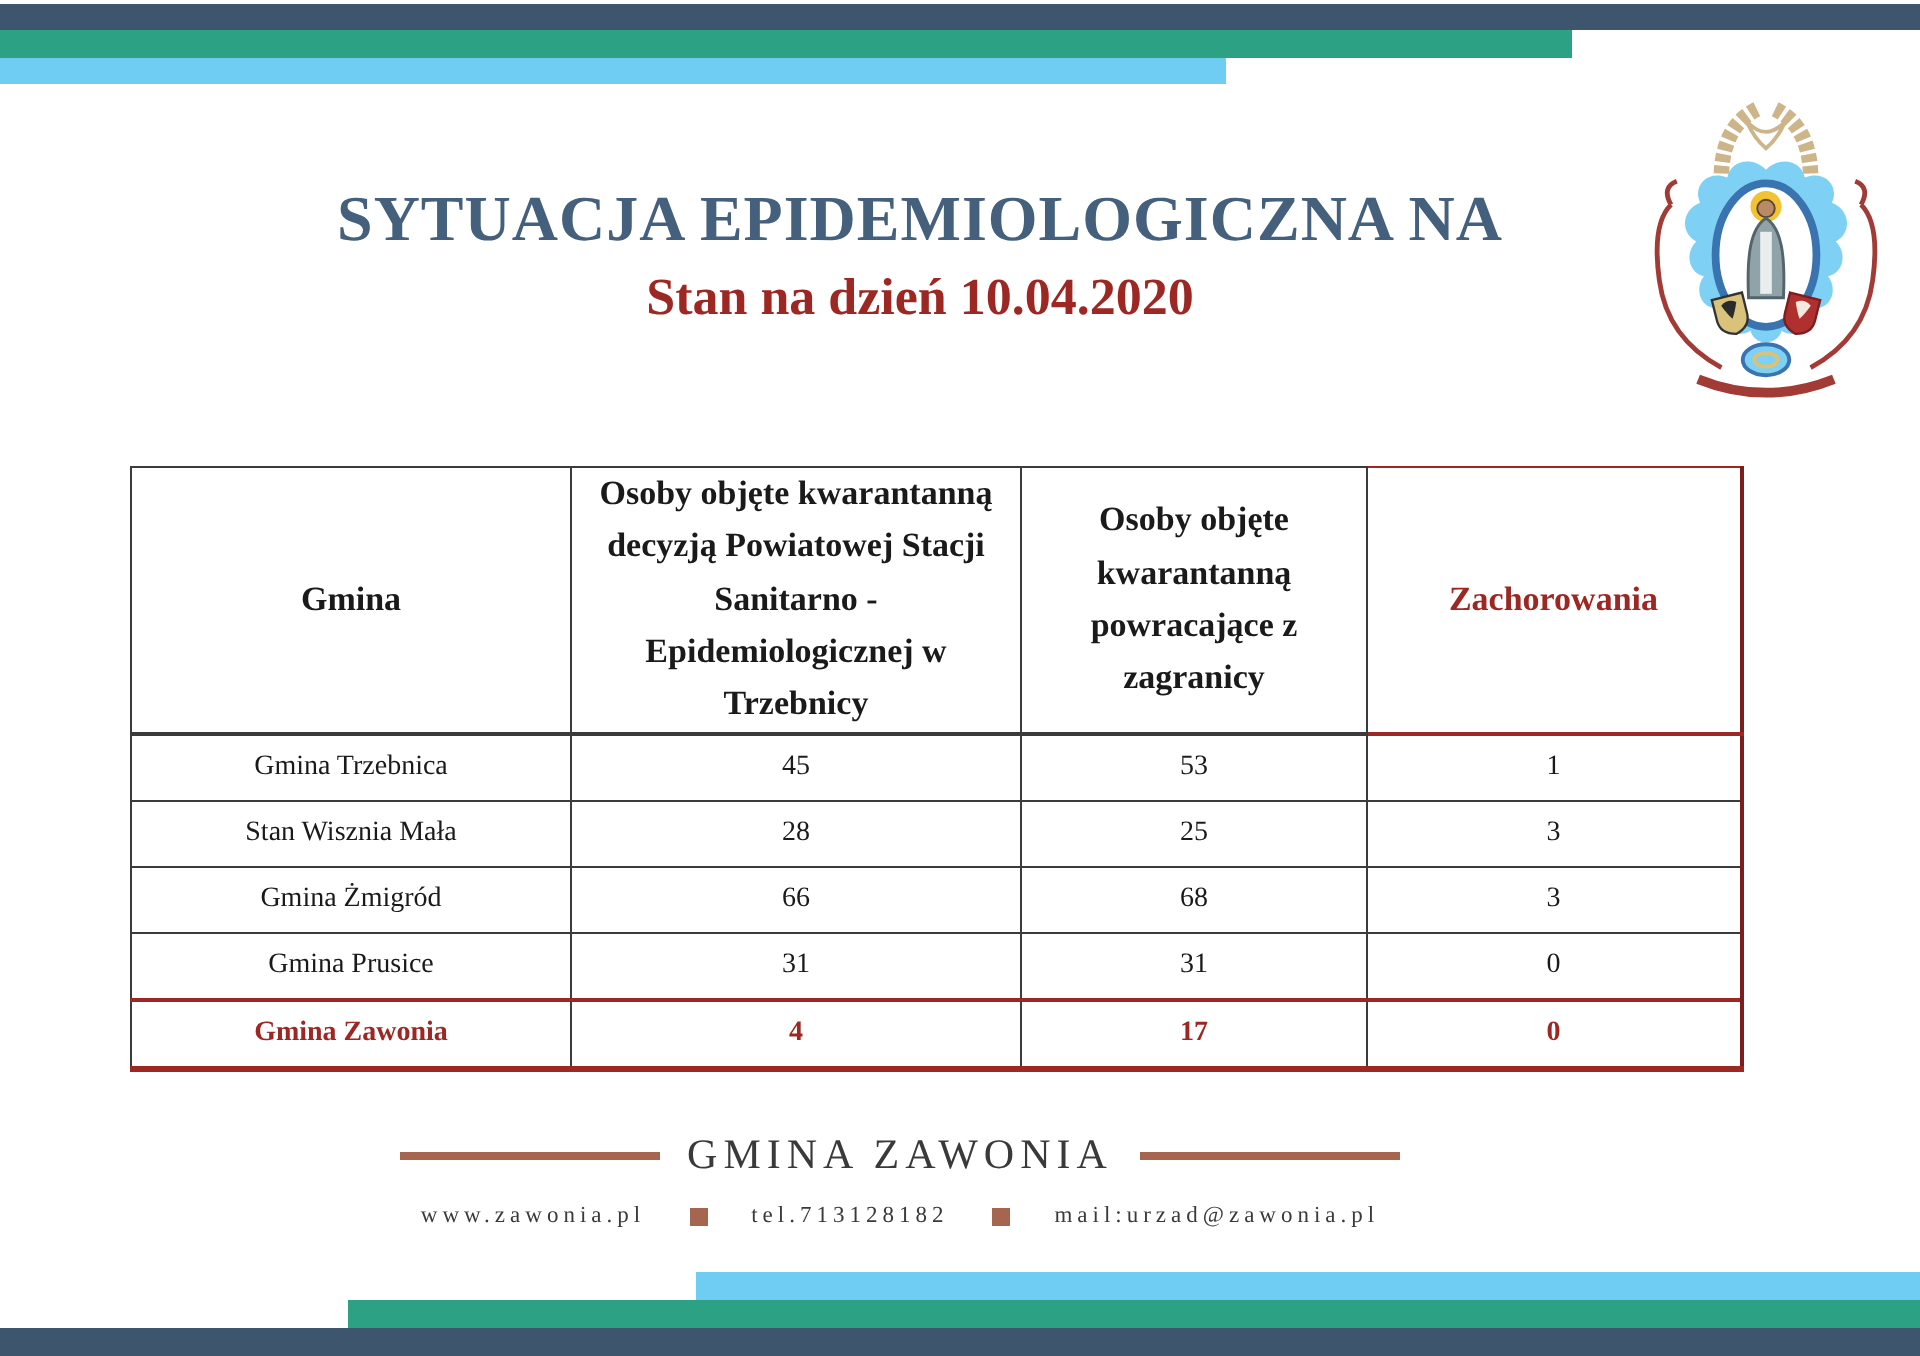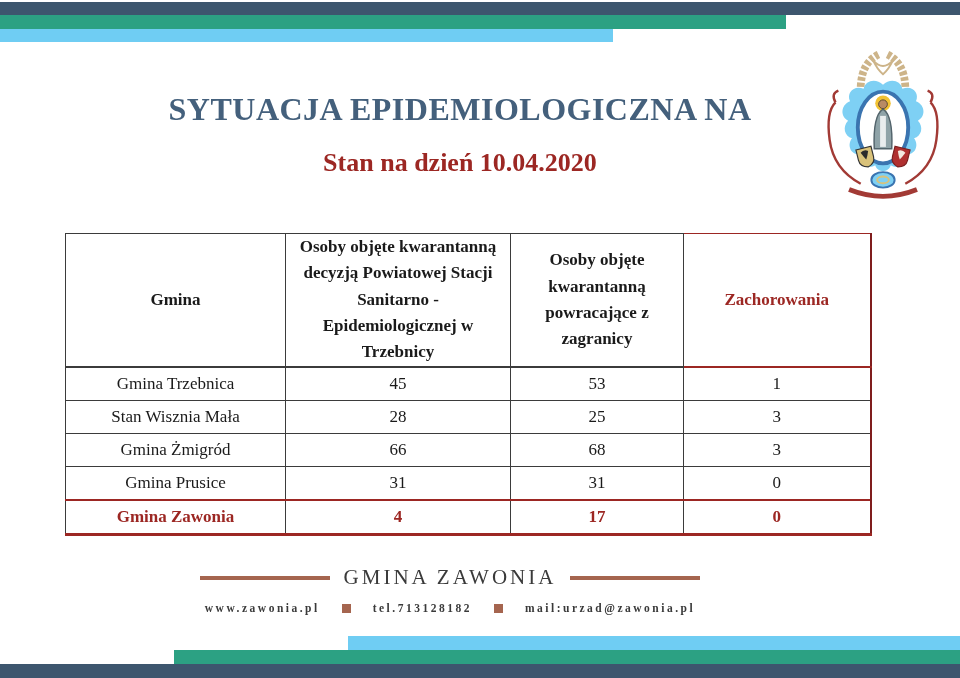--- a/index.html
+++ b/index.html
@@ -14,42 +14,42 @@
   .bar-top-dark  {left:0;top:2;top:2px;width:960px;height:13px;background:#3d566e;}
   .bar-top-green {left:0;top:15px;width:786px;height:14px;background:#2ca183;}
   .bar-top-blue  {left:0;top:29px;width:613px;height:13px;background:#6fcdf3;}
   .bar-bot-blue  {left:348px;top:636px;width:612px;height:14px;background:#6fcdf3;}
   .bar-bot-green {left:174px;top:650px;width:786px;height:14px;background:#2ca183;}
   .bar-bot-dark  {left:0;top:664px;width:960px;height:14px;background:#3d566e;}
 
   
   .title-block{position:absolute;left:0;top:86px;width:920px;text-align:center;}
   .title-line{font-size:32px;font-weight:bold;color:#44607c;line-height:1.45;letter-spacing:.5px;}
-  .subtitle{font-size:26px;font-weight:bold;color:#9c2723;margin-top:16px;}
+  .subtitle{font-size:26px;font-weight:bold;color:#9c2723;margin-top:2px;}
 
   
   .herb{position:absolute;left:818px;top:48px;width:130px;height:160px;}
 
   
   .tbl-wrap{position:absolute;left:65px;top:233px;}
   table{border-collapse:collapse;table-layout:fixed;width:805px;}
   th,td{border:1px solid #3b3b3b;text-align:center;vertical-align:middle;padding:0 6px;overflow:hidden;}
   thead th{height:126px;font-size:17px;font-weight:bold;line-height:1.55;border-bottom:2px solid #3b3b3b;}
   thead th.zach{color:#9c2723;border-top-color:#9c2723;border-bottom-color:#9c2723;}
   th:last-child,td:last-child{border-right:2px solid #7f1d1d;}
-  tbody td{height:32px;font-size:17px;}
+  tbody td{height:32px;font-size:14px;}
   tbody tr.highlight td{color:#9c2723;font-weight:bold;border-top:2px solid #9c2723;border-bottom:3px solid #9c2723;}
 
   
   .footer{position:absolute;left:0;top:565px;width:900px;text-align:center;}
   .brand-row{display:flex;align-items:center;justify-content:center;gap:14px;}
   .brand-line{width:130px;height:4px;background:#a5654f;}
   .brand-text{font-size:21px;letter-spacing:3px;color:#3a3a3a;white-space:nowrap;}
   .contact-row{display:flex;align-items:center;justify-content:center;gap:22px;margin-top:12px;}
-  .contact-item{font-size:11.5px;font-weight:bold;letter-spacing:2.5px;color:#3a3a3a;white-space:nowrap;}
+  .contact-item{font-size:11.5px;font-weight:normal;letter-spacing:2.5px;color:#3a3a3a;white-space:nowrap;}
   .sq{width:9px;height:9px;background:#a5654f;display:inline-block;}
 </style>
 </head>
 <body>
 
 <div class="stage">
 
   <div class="bar bar-top-dark"></div>
   <div class="bar bar-top-green"></div>
   <div class="bar bar-top-blue"></div>

